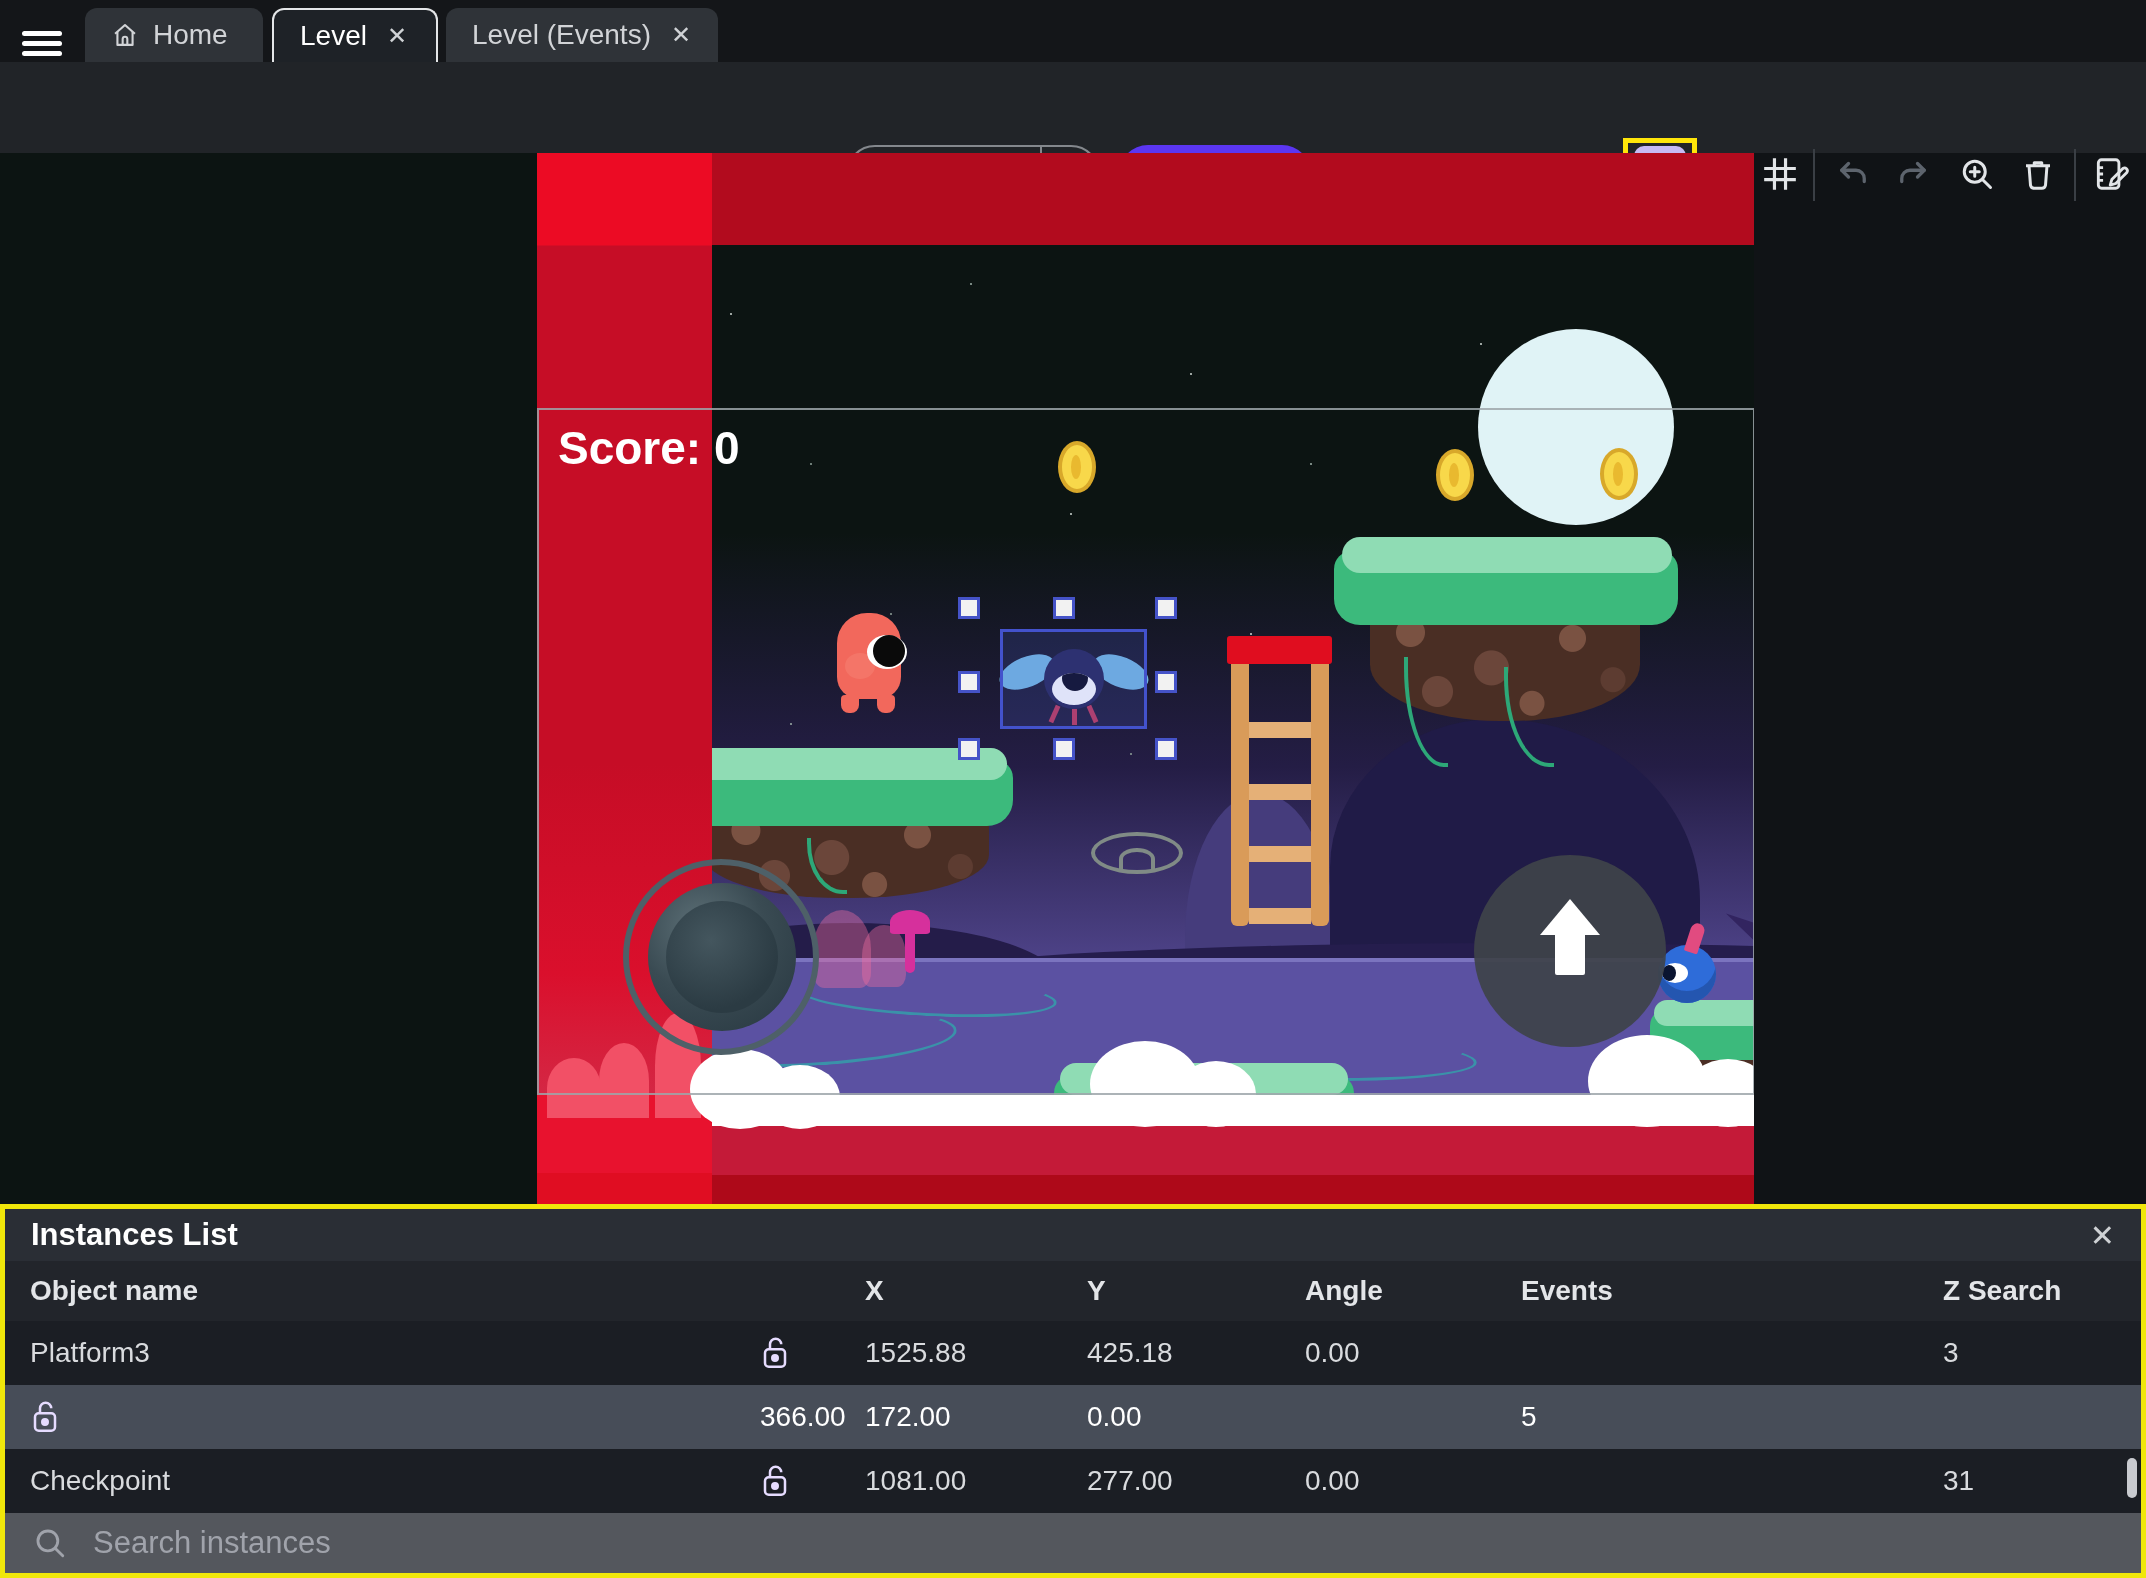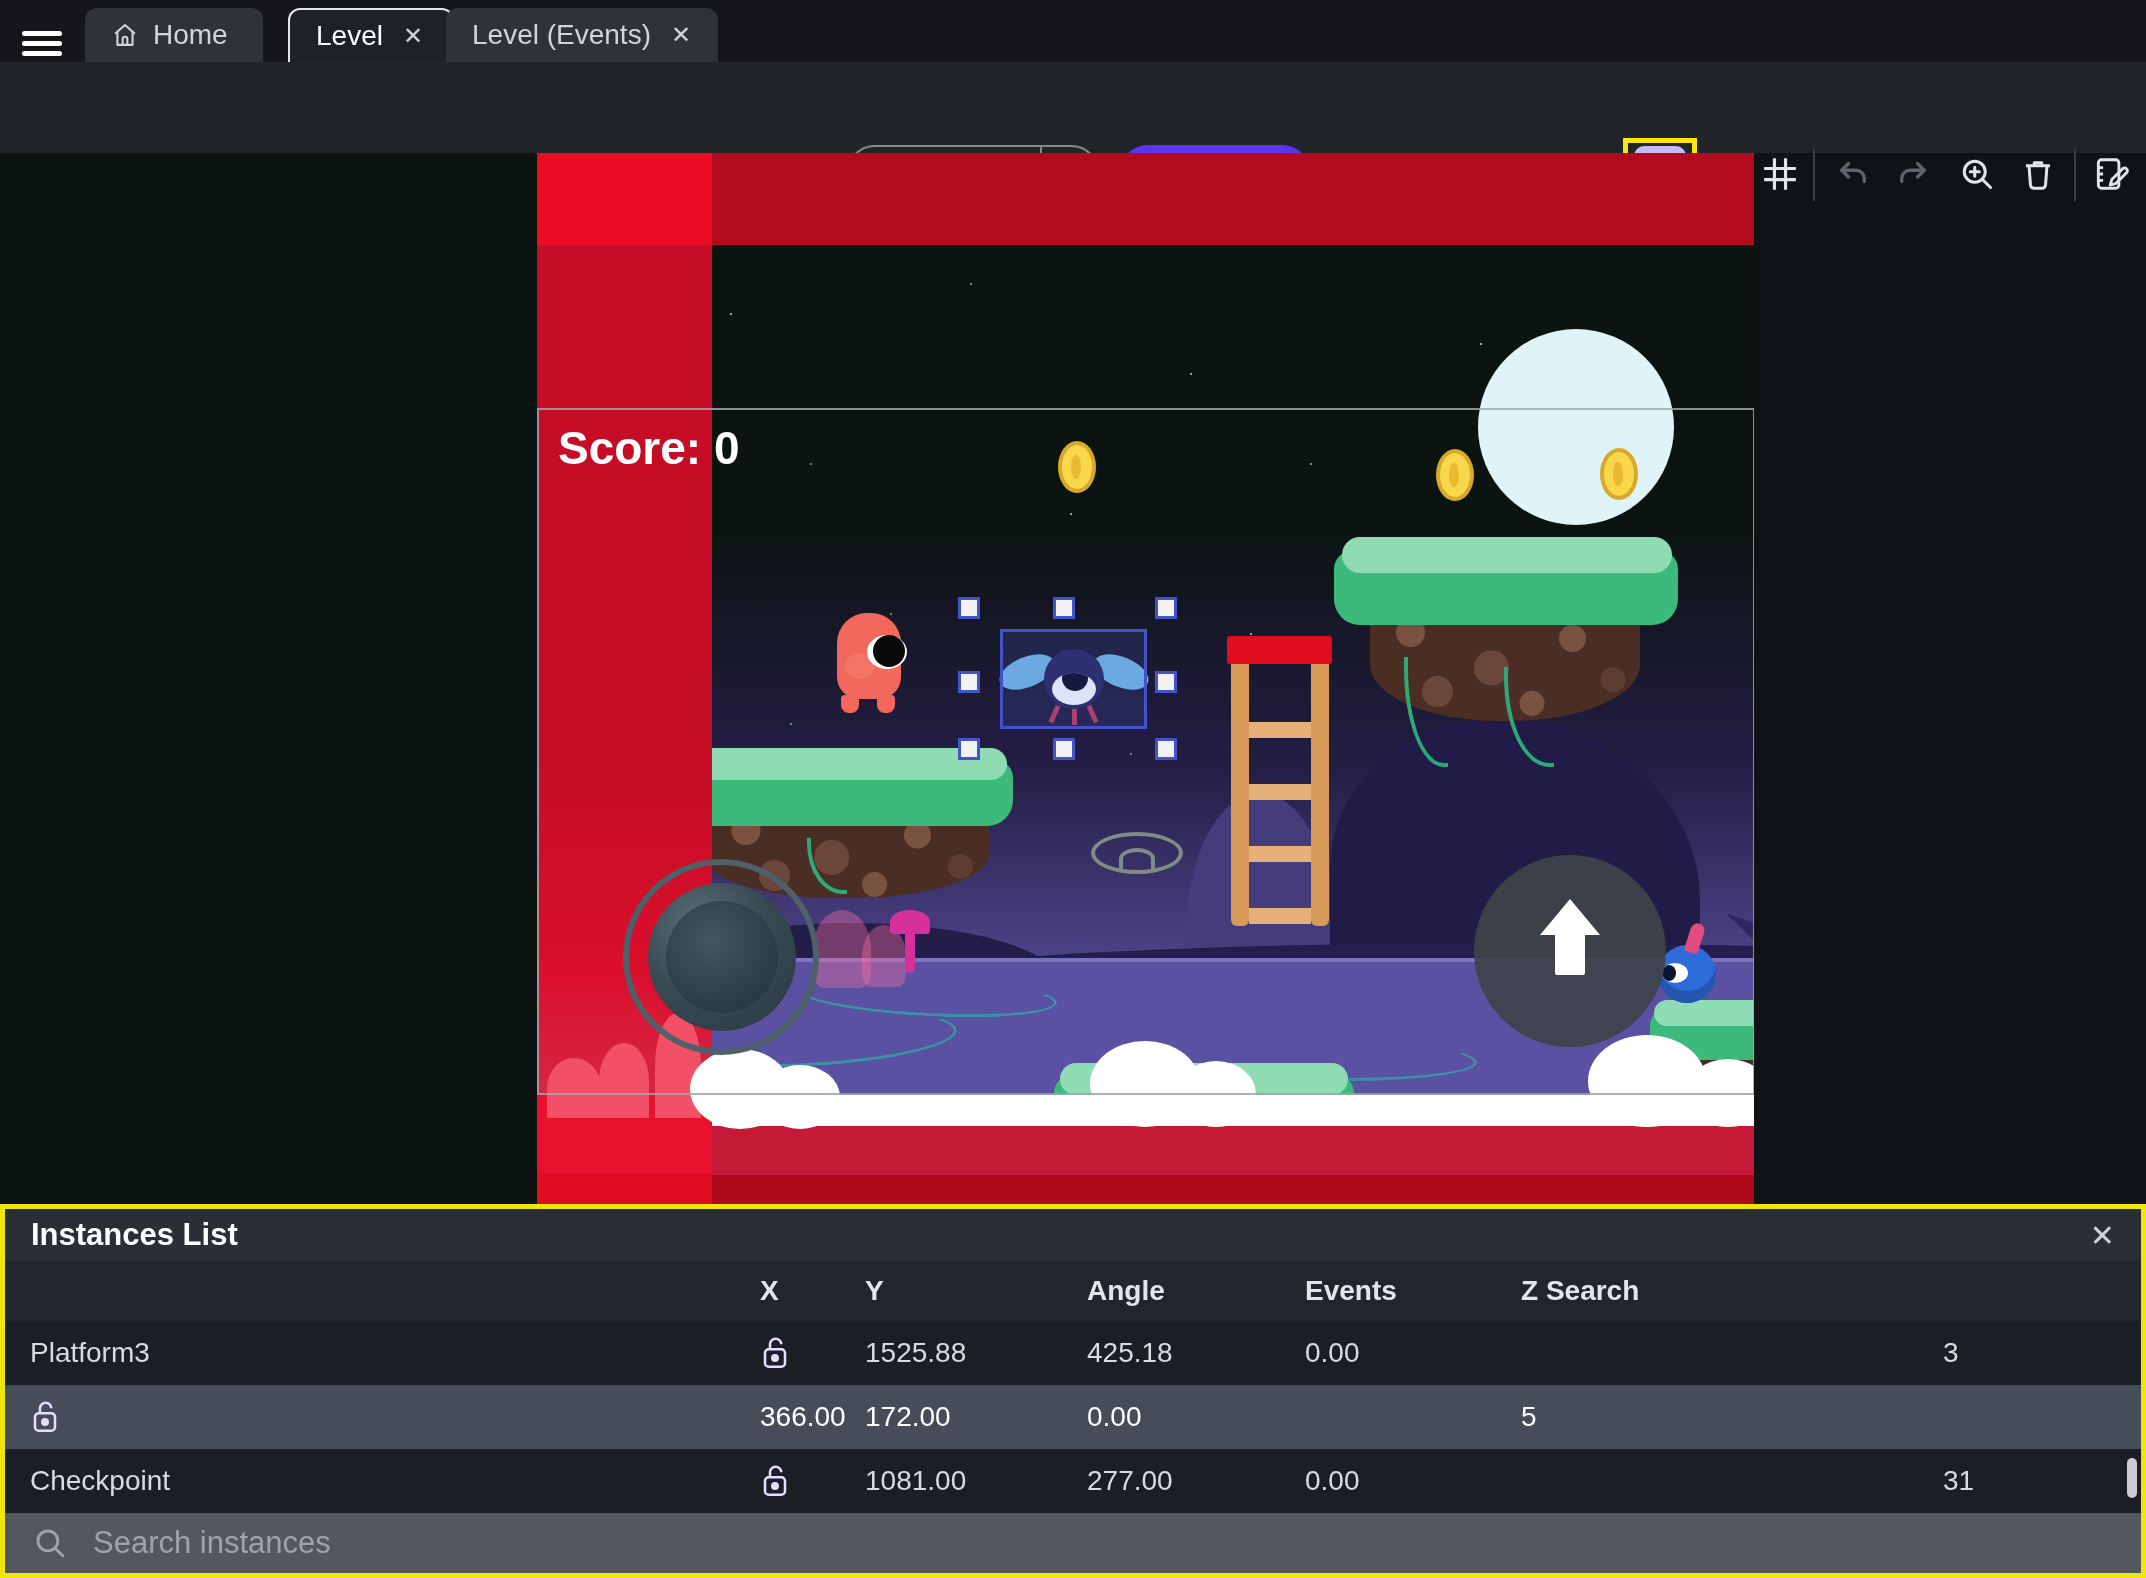--- a/index.html
+++ b/index.html
@@ -162,21 +162,21 @@
         <span></span>
       </div>
     <div class="abs tab" style="left:85px; width:178px;">
       <svg class="home-ic" viewBox="0 0 24 24" fill="none" stroke="#d2d4d7" stroke-width="1.8" stroke-linejoin="round">
           <path d="M3.5 11 12 3.5 20.5 11"></path>
           <path d="M5.5 9.5V20.5H18.5V9.5"></path>
           <path d="M10 20.5v-5a2 2 0 0 1 4 0v5"></path>
         </svg>
       <span>Home</span>
     </div>
-    <div class="abs tab active" style="left:288px; width:166px;">
+    <div class="abs tab active" style="left:272px; width:166px;">
       <span>Level</span>
       <span class="x">✕</span>
     </div>
     <div class="abs tab" style="left:446px; width:272px;">
       <span>Level (Events)</span>
       <span class="x">✕</span>
     </div>
   </div>
 
   <div class="abs toolbar">
@@ -444,20 +444,21 @@
       <div class="abs arrow-stem"></div>
     </div>
   </div>
 
   <div class="abs panel">
     <div class="abs panel-title-row">
       <span class="panel-title">Instances List</span>
       <span class="panel-close">✕</span>
     </div>
     <div class="abs prow phead">
+      <span>Object name</span>
       <span></span>
       <span>X</span>
       <span>Y</span>
       <span>Angle</span>
       <span>Events</span>
       <span>Z Search</span>
     </div>
 
     <div class="abs prow pdata" style="top:112px;">
       <span>Platform3</span>

